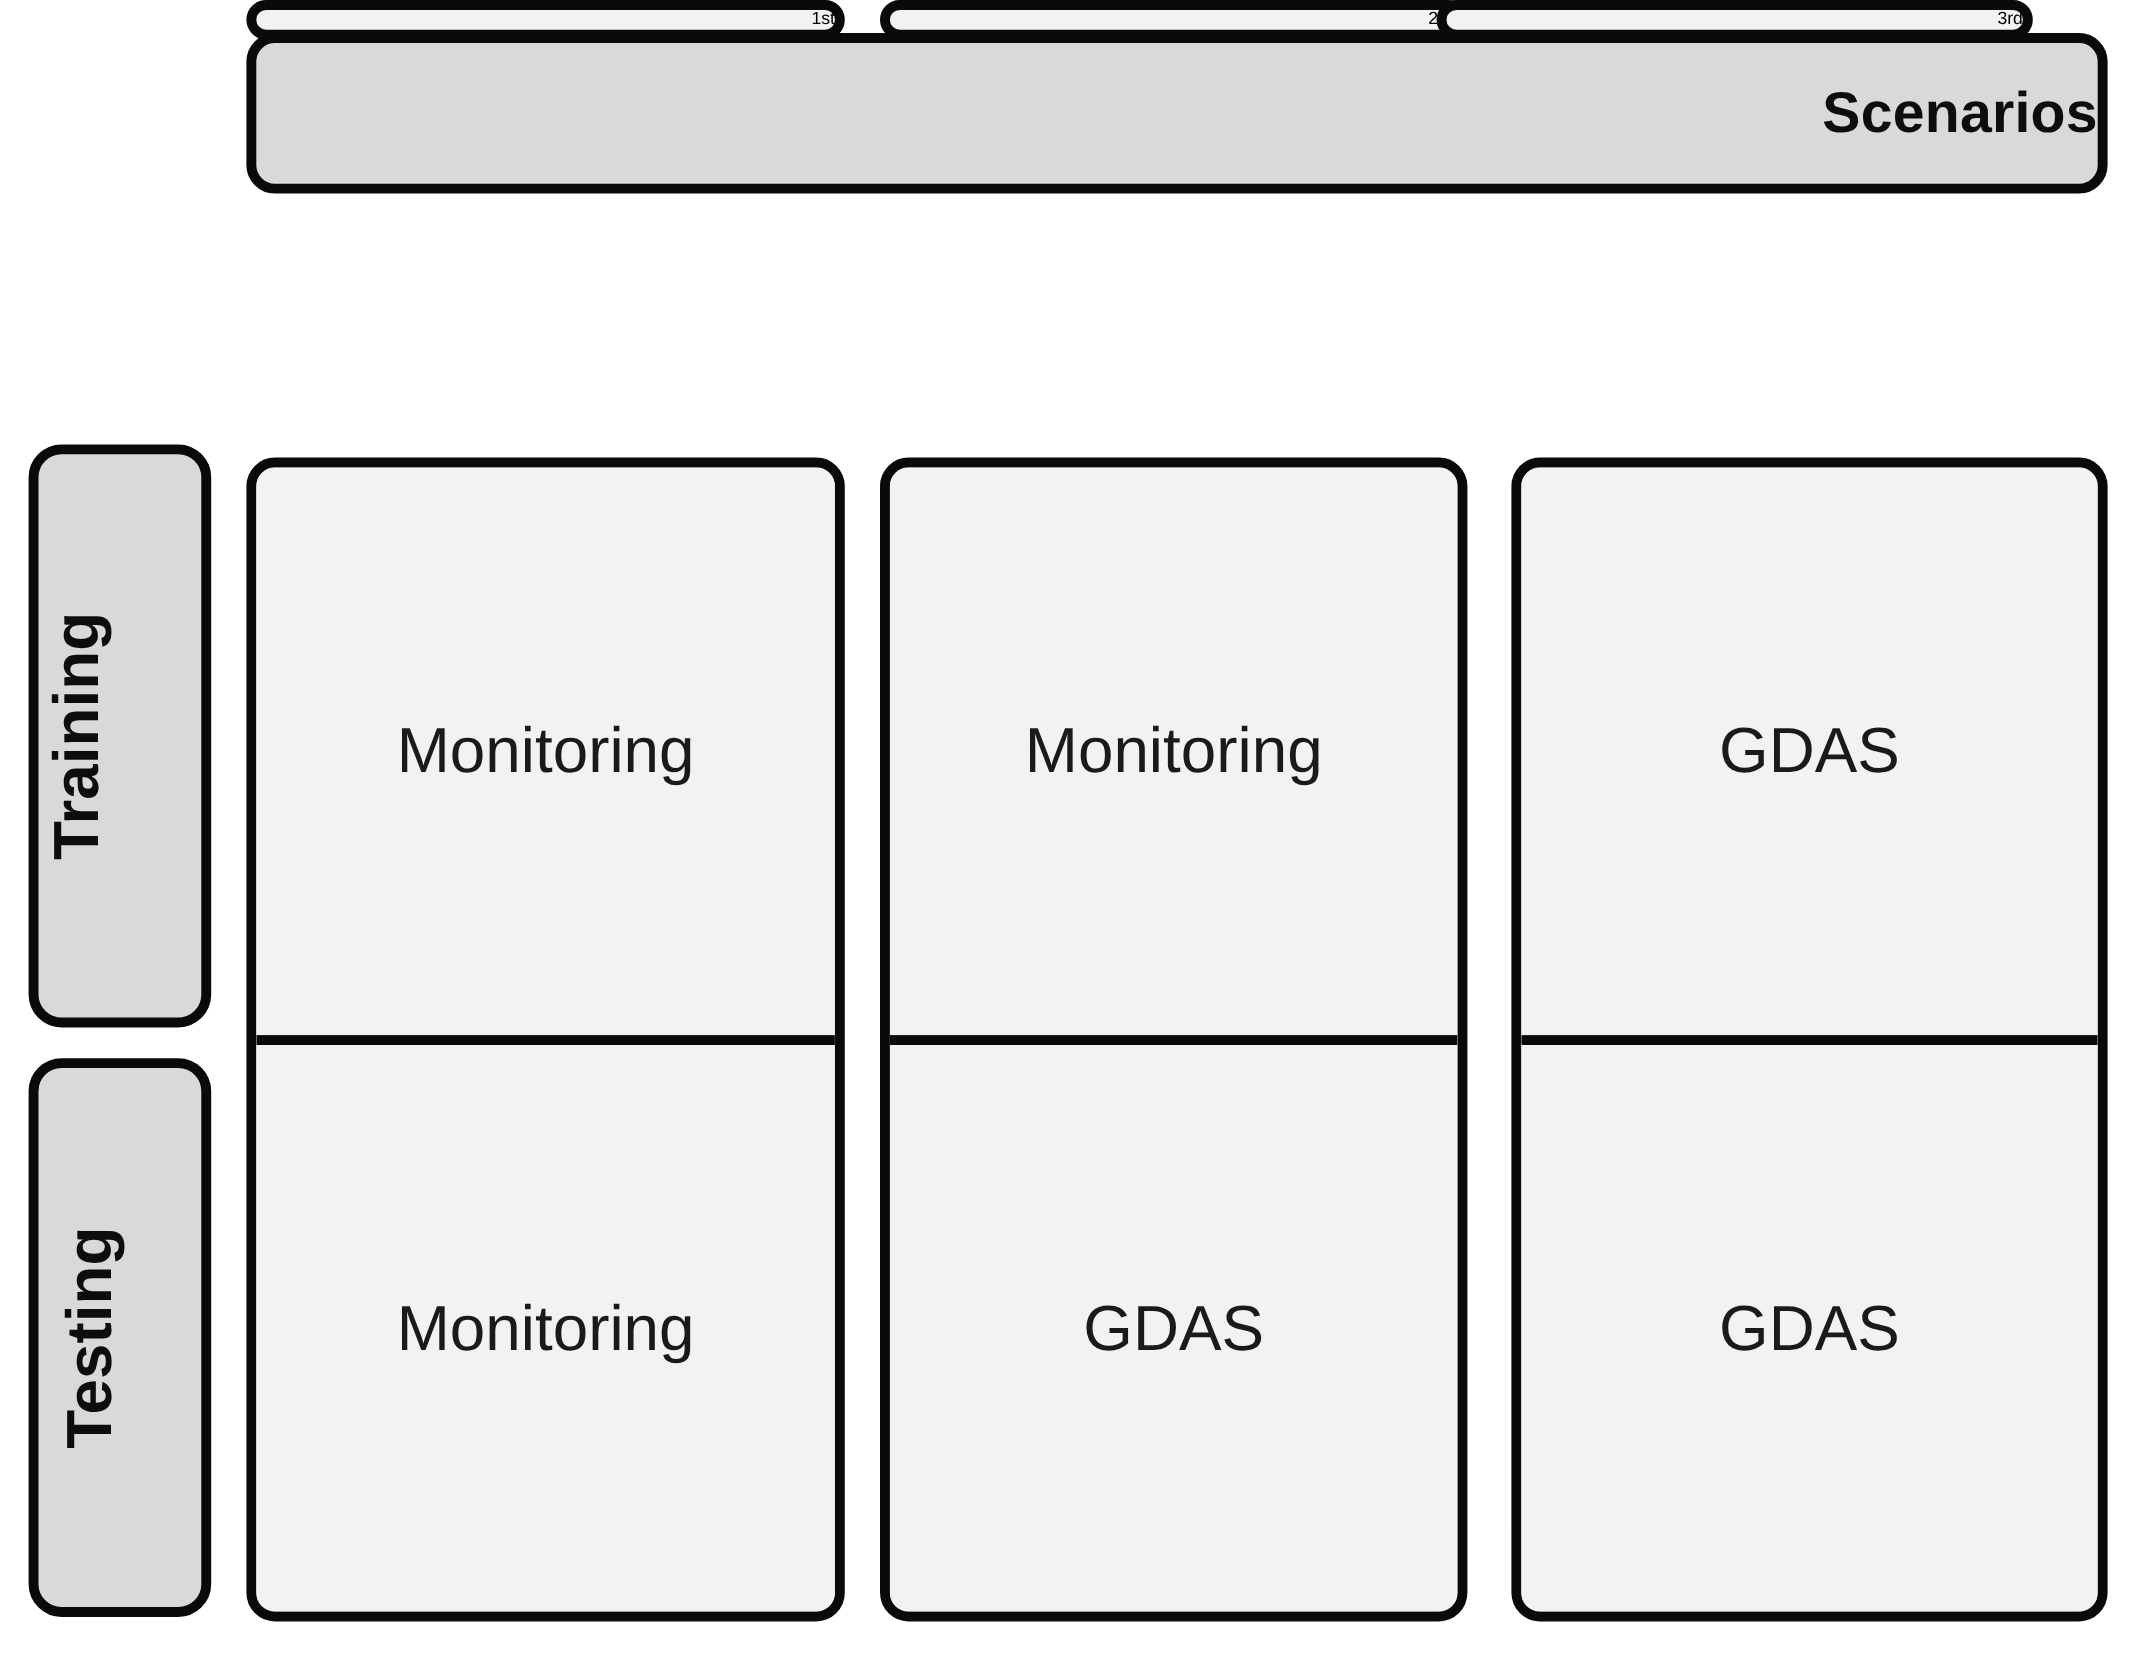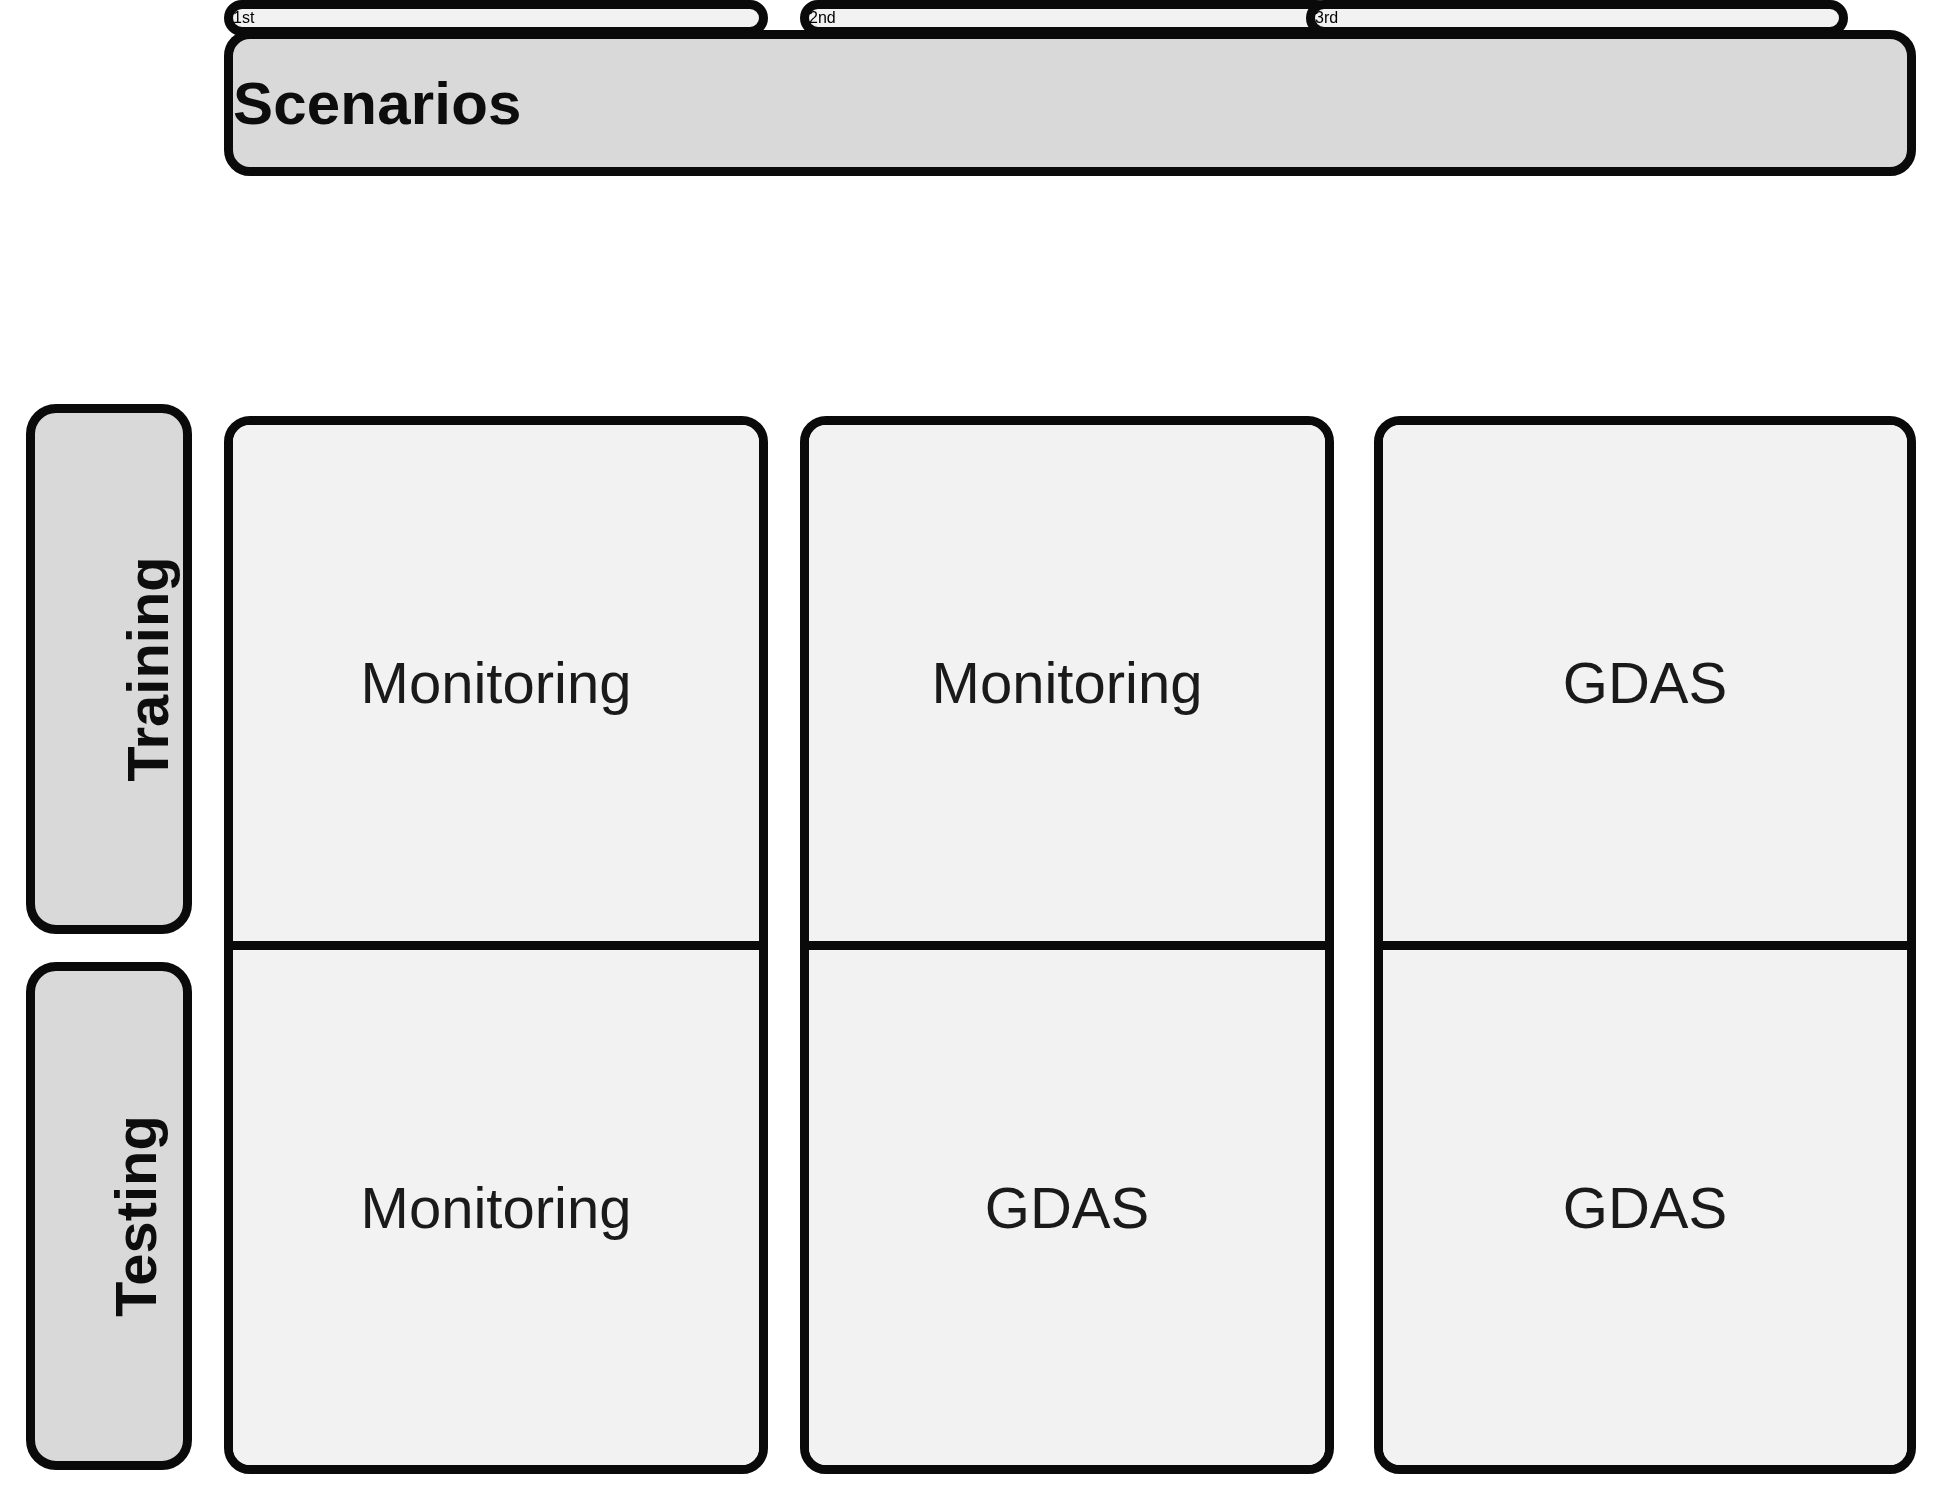--- a/index.html
+++ b/index.html
@@ -21,35 +21,35 @@
   }
 
   
   .box {
     position: absolute;
     box-sizing: border-box;
     border: 9px solid #0a0a0a;
     border-radius: 26px;
     display: flex;
     align-items: center;
-    justify-content: flex-start;
+    justify-content: flex-end;
     background: #f2f2f2;
   }
 
   .box.gray { background: #d9d9d9; }
 
   
   #scenarios-banner {
     left: 224px;
     top: 30px;
     width: 1692px;
     height: 146px;
   }
   #scenarios-banner .label {
-    font-size: 60px;
+    font-size: 52px;
     font-weight: bold;
     color: #0d0d0d;
     letter-spacing: 0.2px;
   }
   #col-head-0 { left: 224px;  width: 544px; }
   #col-head-1 { left: 800px;  width: 534px; }
   #col-head-2 { left: 1306px; width: 542px; }
 
   
   .row-label {

